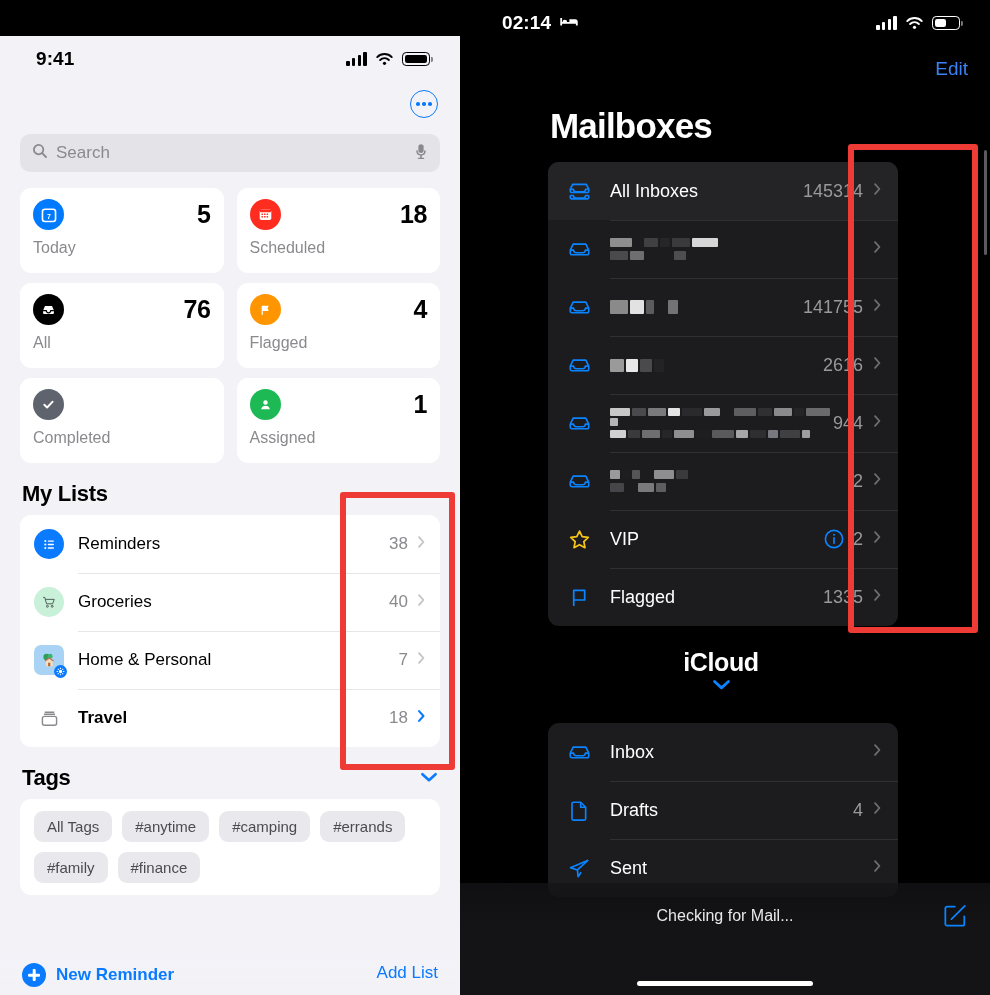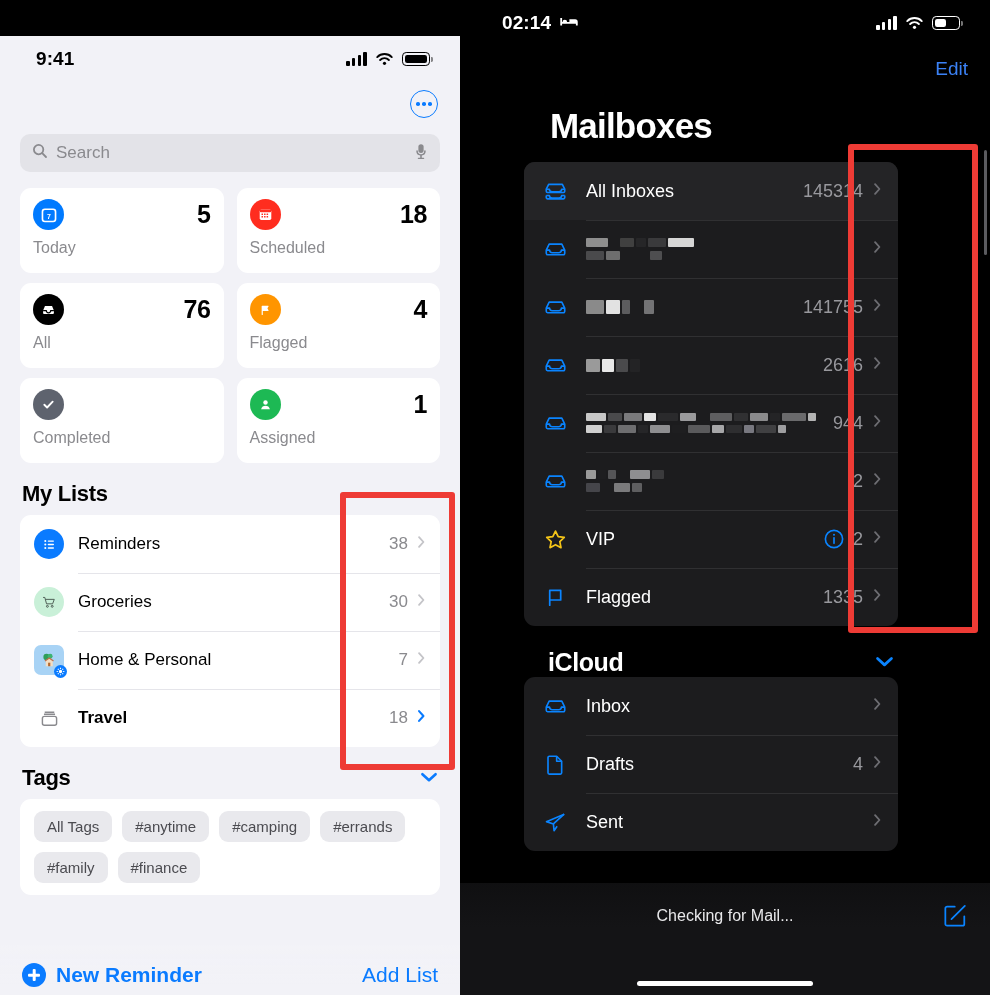--- a/index.html
+++ b/index.html
@@ -107,54 +107,54 @@
   }
   .new-rem { display:flex; align-items:center; gap: 10px; }
   .plus-circle { width: 24px; height: 24px; border-radius:50%; background:#0a7bff;
     position: relative; }
   .plus-circle::before, .plus-circle::after {
     content:""; position:absolute; background:#fff; border-radius:1px;
     left:50%; top:50%; transform: translate(-50%,-50%);
   }
   .plus-circle::before { width: 12px; height: 2.6px; }
   .plus-circle::after { width: 2.6px; height: 12px; }
-  .tb-link { font-size: 21px; color:#0a7bff; }
+  .tb-link { font-size: 17px; color:#0a7bff; }
   .tb-link.bold { font-weight: 700; }
   .home-ind {
     position:absolute; bottom: 8px; left:50%; transform: translateX(-50%);
     width: 164px; height: 5px; border-radius: 3px; background:#000;
   }
 
   
   .panel-right {
     position: relative; width: 530px; height: 995px;
     background: #000; color:#fff; overflow:hidden;
   }
   .panel-right .sb-time { color:#fff; }
   .edit-row { height: 46px; display:flex; align-items:center; justify-content:flex-end; padding-right: 22px; }
   .edit-link { font-size: 19px; color:#3b82f6; }
   .mail-title { font-size: 35px; font-weight: 700; letter-spacing:-.8px;
     padding: 14px 0 16px 90px; }
 
-  .mail-card { margin: 0 92px 0 64px; background:#1c1c1e; border-radius: 11px; overflow:hidden; }
+  .mail-card { margin: 0 92px 0 88px; background:#1c1c1e; border-radius: 11px; overflow:hidden; }
   .m-row { height: 58px; display:flex; align-items:center; padding-left: 16px; position:relative; }
   .m-row + .m-row::before { content:""; position:absolute; left: 62px; right:0; top:0; height:1px; background:#303032; }
   .m-ico { width: 30px; flex: 0 0 30px; display:flex; align-items:center; justify-content:center; color:#0a84ff; }
   .m-label { font-size: 18px; margin-left: 16px; flex:1; color:#fff; }
   .m-count { font-size: 18px; color:#98989d; margin-right: 10px; }
   .m-chev { color:#6d6d72; margin-right: 16px; }
   .info-ico { margin-right: 8px; color:#0a84ff; display:flex; align-items:center; }
 
   
   .redact { display:flex; flex-wrap: wrap; gap: 2px; margin-left: 16px; flex:1;
     align-content:center; max-width: 300px; }
   .redact b { display:block; height: 9px; border-radius:1px; }
 
   .mail-sec-head { display:flex; align-items:center; justify-content:space-between;
-    padding: 22px 96px 0 88px; }
+    padding: 22px 96px 28px 88px; flex-direction: column; }
   .mail-sec-title { font-size: 25px; font-weight: 700; letter-spacing:-.4px; }
   .mail-chev-down { color:#0a84ff; }
 
   .toolbar-right {
     position:absolute; left:0; right:0; bottom:0; height: 112px;
     background: linear-gradient(to bottom, rgba(20,20,22,.78), #141416 40%);
     display:flex; align-items: flex-start; justify-content:center;
     padding-top: 24px; position:absolute;
   }
   .checking { font-size: 16px; color:#e8e8ea; }
@@ -342,21 +342,21 @@
 
       <div class="list-row">
         <span class="lr-ico" style="background:#c9f0d8">
           <svg viewBox="0 0 20 20" width="16" height="16" fill="none" stroke="#4a5a52" stroke-width="1.2">
               <path d="M2.6 4.3h2.2l2.1 8h7.6l2.1-5.6H5.6"></path>
               <circle cx="8" cy="15.4" r="1.2"></circle>
               <circle cx="14" cy="15.4" r="1.2"></circle>
             </svg>
         </span>
         <span class="lr-label">Groceries</span>
-        <span class="lr-count">30</span>
+        <span class="lr-count">40</span>
         <span class="lr-chev">
           <svg viewBox="0 0 10 16" width="9" height="14" fill="none" stroke="currentColor" stroke-width="2.1" stroke-linecap="round" stroke-linejoin="round">
               <path d="m2.2 2.4 5 5.6-5 5.6"></path>
             </svg>
         </span>
       </div>
 
       <div class="list-row">
         <span class="lr-ico" style="background:#a8d3f5;border-radius:7px;position:relative">
           <svg viewBox="0 0 22 22" width="18" height="18">

